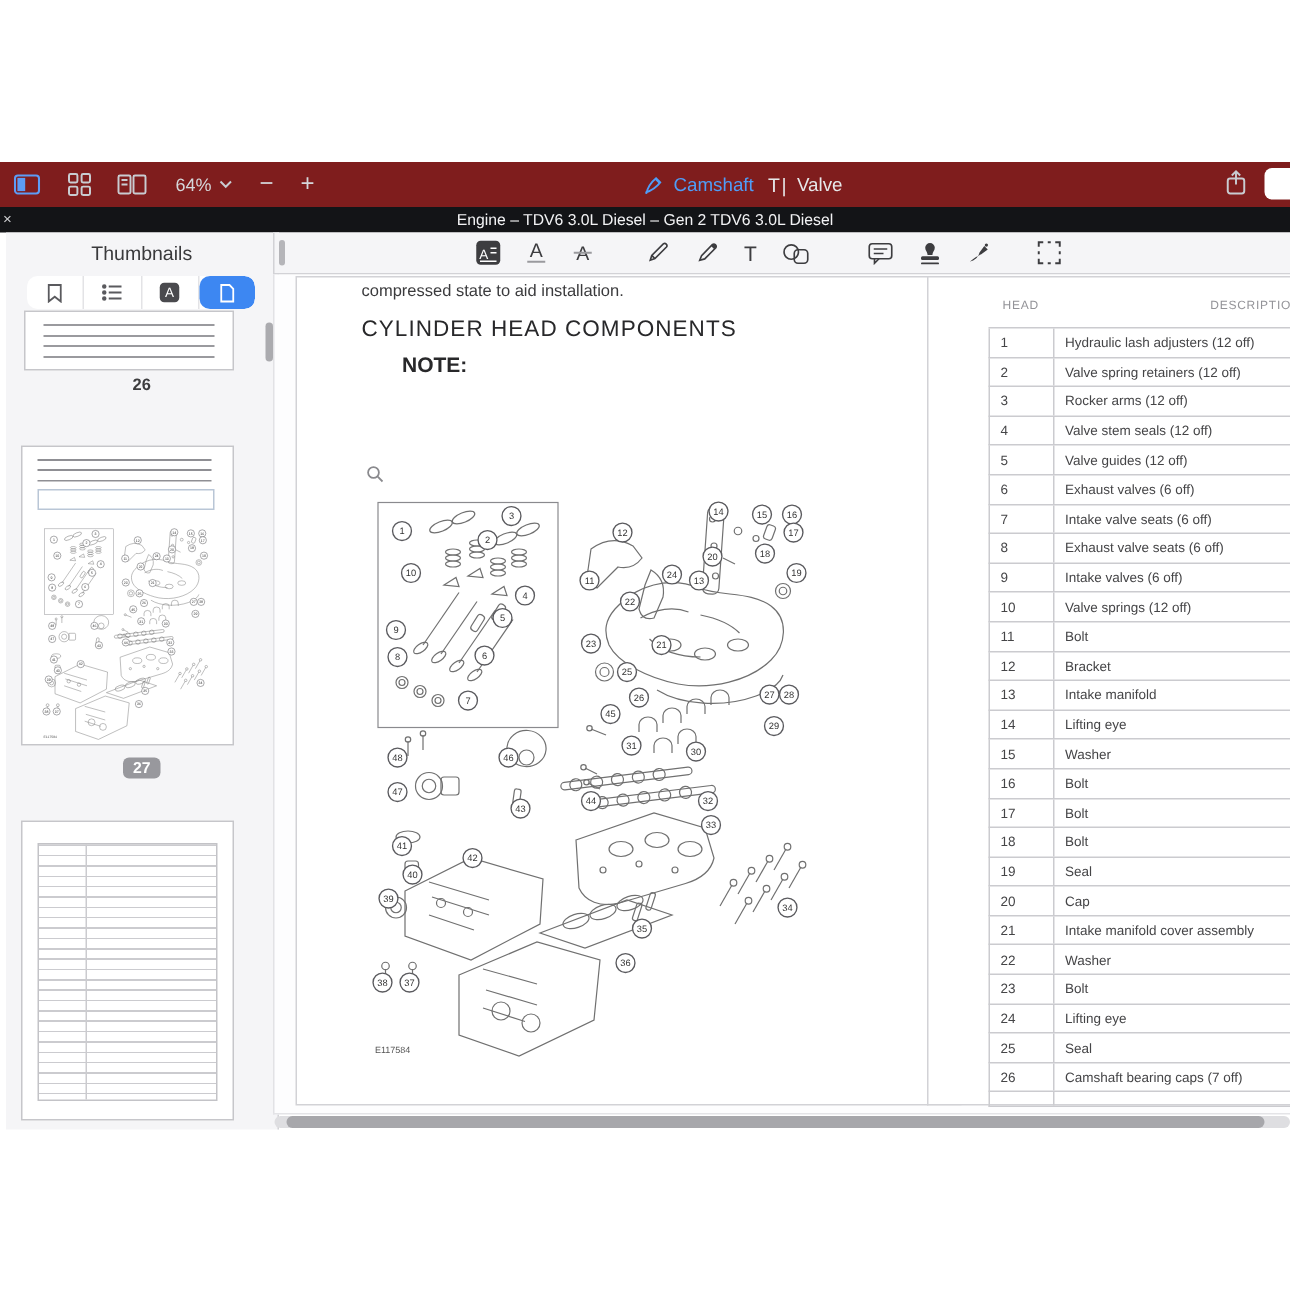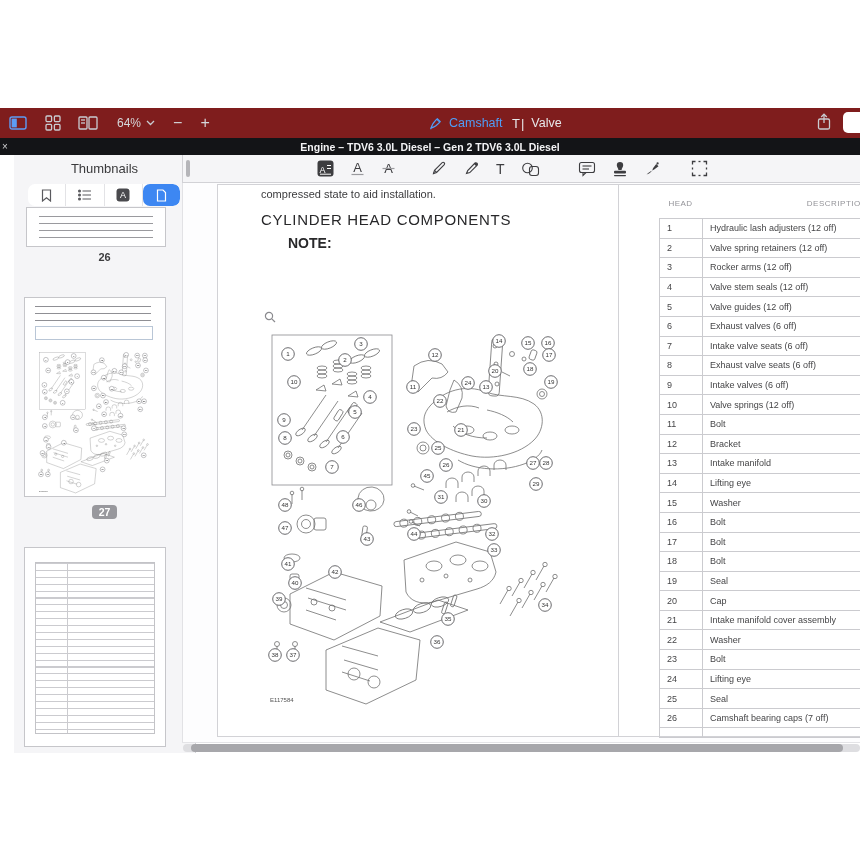--- a/index.html
+++ b/index.html
@@ -13,24 +13,24 @@
   .zoomops{color:#d5d7da;font-size:16px;display:flex;gap:18px;margin-left:18px;}
   .annotate{position:absolute;left:428px;display:flex;align-items:center;gap:6px;color:#4f9df7;font-size:12.5px;}
   .editbtn{position:absolute;left:512px;display:flex;align-items:center;gap:6px;color:#e7e8ea;font-size:12.5px;}
   .editT{font-size:13px;color:#e7e8ea;letter-spacing:1px;}
   .share{position:absolute;left:816px;top:4px;}
   .searchstub{position:absolute;left:843px;top:4px;width:24px;height:21px;background:#fff;border-radius:5px 0 0 5px;}
 
   
   .titlebar{position:absolute;left:0;top:138px;width:860px;height:17px;background:#131417;display:flex;align-items:center;}
   .tclose{color:#cfd0d2;font-size:10px;margin-left:2px;width:12px;}
-  .ttitle{position:absolute;left:0;right:0;text-align:center;color:#f2f2f4;font-size:10.5px;font-weight:700;}
+  .ttitle{position:absolute;left:0;right:0;text-align:center;color:#f2f2f4;font-size:10.5px;font-weight:400;}
 
   
-  .sidebar{position:absolute;left:14px;top:155px;width:182px;height:598px;background:#f5f5f7;border-right:1px solid #d2d2d6;box-sizing:border-box;padding-left:24px;}
+  .sidebar{position:absolute;left:4px;top:155px;width:182px;height:598px;background:#f5f5f7;border-right:1px solid #d2d2d6;box-sizing:border-box;padding-left:24px;}
   .sb-title{position:absolute;left:0;right:0;top:6px;text-align:center;font-size:13px;color:#3a3a3c;}
   .seg{position:absolute;left:14px;top:29px;width:152px;height:22px;background:#fff;border-radius:7px;display:flex;overflow:hidden;}
   .seg .s{flex:1;display:flex;align-items:center;justify-content:center;border-right:1px solid #e3e3e6;}
   .seg .s:last-child{border-right:none;}
   .seg .sel{background:#3d87f2;border-radius:7px;}
   .thumb{position:absolute;background:#fff;border:1px solid #c6c6ca;box-sizing:border-box;}
   .mini-lines{position:absolute;left:12px;right:12px;top:8px;height:26px;
       background:repeating-linear-gradient(to bottom,#9a9a9e 0 1.4px,transparent 1.4px 7px);}
   .mini-lines2{position:absolute;left:10px;right:14px;top:8px;height:15px;
       background:repeating-linear-gradient(to bottom,#8f8f94 0 1.3px,transparent 1.3px 7px);}
@@ -49,21 +49,21 @@
       border-bottom:1px solid #d2d2d6;border-left:1px solid #d2d2d6;box-sizing:border-box;
       display:flex;align-items:center;}
   .subbar .grp{display:flex;align-items:center;gap:16px;}
   .subbar svg{display:block;}
   .sub-scroll{position:absolute;left:3px;top:5px;width:4px;height:17px;background:#b5b5b9;border-radius:2px;}
   .gA{margin-left:134px;} .gB{margin-left:34px;} .gC{margin-left:38px;} .gD{margin-left:30px;}
   .icA{font-size:13px;color:#3d3d40;}
 
   
   .docarea{position:absolute;left:182px;top:183px;width:678px;height:560px;background:#fdfdfe;overflow:hidden;border-left:1px solid #e2e2e5;box-sizing:border-box;}
-  .pageL{position:absolute;left:14px;top:1px;width:444px;height:553px;background:#fff;border:1px solid #d2d2d6;box-sizing:border-box;margin-left:20px;}
+  .pageL{position:absolute;left:14px;top:1px;width:444px;height:553px;background:#fff;border:1px solid #d2d2d6;box-sizing:border-box;}
   .pageL::after{content:"";position:absolute;right:-8px;top:0;bottom:0;width:1px;background:#e0e0e3;}
   .pageR{position:absolute;left:435px;top:1px;width:260px;height:553px;background:#fff;border:1px solid #d2d2d6;border-right:none;box-sizing:border-box;}
 
   .intro{position:absolute;left:43px;top:3px;font-size:11px;color:#3b3b3d;}
   .heading{position:absolute;left:43px;top:26px;font-size:15px;letter-spacing:.7px;color:#28282a;}
   .notelabel{position:absolute;left:70px;top:50px;font-size:14px;font-weight:700;color:#28282a;}
   .notebox{position:absolute;left:43px;top:66px;width:306px;height:40px;border:1px solid #b9c6d6;box-sizing:border-box;
       display:flex;align-items:center;}
   .notebox span{margin-left:13px;font-size:11px;color:#3b3b3d;}
   .magni{position:absolute;left:46px;top:124px;}

